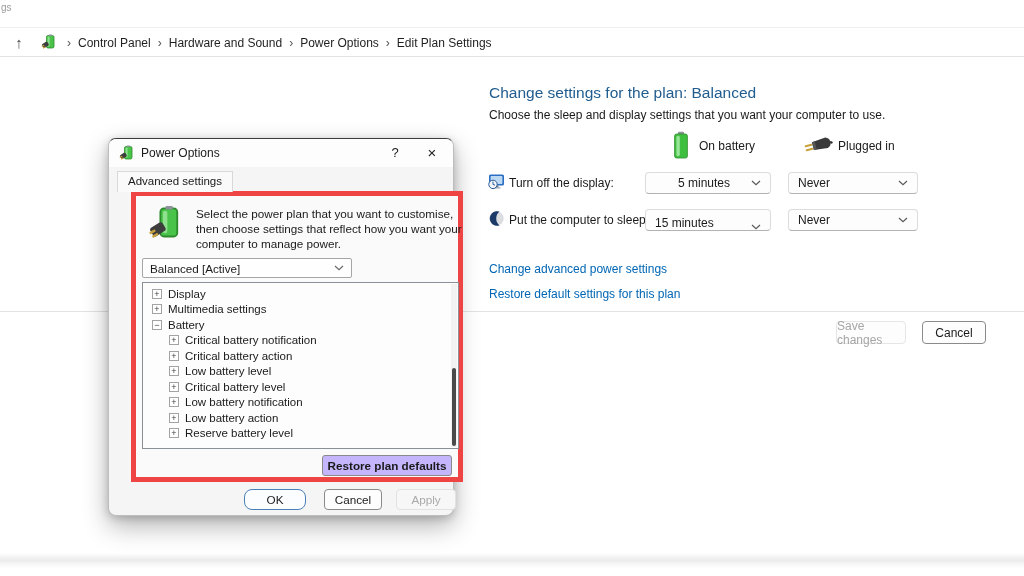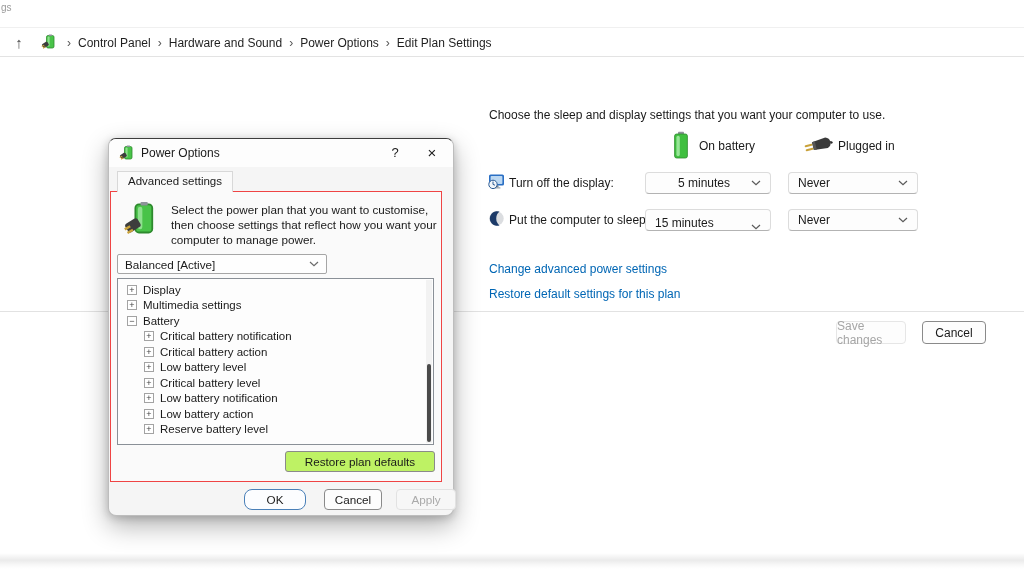--- a/index.html
+++ b/index.html
@@ -60,39 +60,39 @@
           box-shadow:0 10px 26px rgba(0,0,0,0.30), 0 2px 8px rgba(0,0,0,0.18);}
   #dlg-titlebar{left:0;top:0;width:100%;height:28px;background:#fdfdfd;border-radius:7px 7px 0 0;}
   #dlg-icon{left:10px;top:6px;width:16px;height:16px;}
   #dlg-title{left:32px;top:7px;font-size:12px;color:#1a1a1a;}
   .cap-btn{top:4px;width:22px;height:20px;text-align:center;line-height:20px;font-size:13px;color:#1a1a1a;cursor:pointer;}
   #dlg-help{left:275px;}
   #dlg-close{left:312px;font-size:15px;}
 
   #dlg-tab{left:8px;top:32px;height:21px;box-sizing:border-box;padding:3px 10px 0 10px;font-size:11.5px;
            background:#fafafa;border:1px solid #d8d8d8;border-bottom:none;z-index:2;cursor:pointer;}
-  #dlg-page{left:1px;top:52px;width:332px;height:291px;box-sizing:border-box;background:#fafafa;border:1px solid #ef4444;padding-left:14px;}
+  #dlg-page{left:22px;top:52px;width:332px;height:291px;box-sizing:border-box;background:#fafafa;border:5px solid #ef4444;padding-left:14px;}
 
   #desc-icon{left:12px;top:8px;}
   #dlg-desc{left:60px;top:10px;width:266px;font-size:11.7px;line-height:15px;color:#1a1a1a;}
 
   #plan-select{left:6px;top:62px;width:210px;height:20px;box-sizing:border-box;background:#fefefe;
                border:1px solid #a6a6a6;border-radius:2px;display:flex;align-items:center;justify-content:space-between;
                padding:0 7px;font-size:11.7px;cursor:pointer;}
 
   #tree{left:6px;top:86px;width:317px;height:167px;box-sizing:border-box;background:#fdfdfd;border:1px solid #8a9097;overflow:hidden;}
   .tree-row{height:15.5px;display:flex;align-items:center;gap:6px;padding-left:9px;font-size:11.5px;cursor:pointer;}
   .tree-row.lvl1{padding-left:26px;}
   .expander{box-sizing:border-box;width:10px;height:10px;border:1px solid #a3a3a3;background:#ffffff;color:#424242;
             font-size:9px;line-height:8px;text-align:center;flex:0 0 auto;cursor:pointer;}
   #tree-inner{padding-top:3px;}
   #tree-scroll{position:absolute;right:1px;top:1px;width:6px;height:163px;background:#f2f2f2;}
   #tree-thumb{position:absolute;right:1px;top:84px;width:4px;height:78px;background:#4a4a4a;border-radius:2px;cursor:grab;}
 
-  #btn-restore{right:6px;top:259px;width:150px;height:21px;border:1px solid #8a8a8a;font-size:11.7px;background:#bef264;border-radius:3px;}
+  #btn-restore{right:6px;top:259px;width:130px;height:21px;border:1px solid #8a8a8a;font-size:11.7px;background:#c4b5fd;border-radius:3px;font-weight:bold;}
 
   #btn-ok{left:135px;top:350px;width:62px;height:21px;border:1px solid #4a80b8;font-size:11.7px;border-radius:8px;background:#fcfdff;}
   #btn-cancel-dlg{left:215px;top:350px;width:58px;height:21px;border:1px solid #8a8a8a;font-size:11.7px;border-radius:4px;}
   #btn-apply{left:287px;top:350px;width:60px;height:21px;border:1px solid #e2e2e2;font-size:11.7px;border-radius:4px;
              color:#aaaaaa;background:#f7f7f7;cursor:default;}
 </style>
 </head>
 <body>
 
 <div id="screen">
@@ -114,20 +114,21 @@
     <span class="crumb-sep">›</span>
     <span class="crumb">Control Panel</span>
     <span class="crumb-sep">›</span>
     <span class="crumb">Hardware and Sound</span>
     <span class="crumb-sep">›</span>
     <span class="crumb">Power Options</span>
     <span class="crumb-sep">›</span>
     <span class="crumb">Edit Plan Settings</span>
   </div>
 
+  <div class="abs" id="page-heading">Change settings for the plan: Balanced</div>
   <div class="abs" id="page-sub">Choose the sleep and display settings that you want your computer to use.</div>
 
   <svg class="abs" id="col-batt-icon" width="16" height="28" viewBox="0 0 16 28">
     <rect x="5" y="0.8" width="6" height="2.4" rx="0.8" fill="#8d9399"></rect>
     <rect x="1.6" y="3" width="12.8" height="24" rx="2" fill="#3fbf3f" stroke="#2d8a2d" stroke-width="0.8"></rect>
     <rect x="3.4" y="4.8" width="3.4" height="20.4" rx="1.6" fill="#97e697"></rect>
   </svg>
   <div class="abs" id="col-on-battery">On battery</div>
   <svg class="abs" id="col-plug-icon" width="34" height="20" viewBox="0 0 34 20">
     <g transform="rotate(-14 17 10)">

